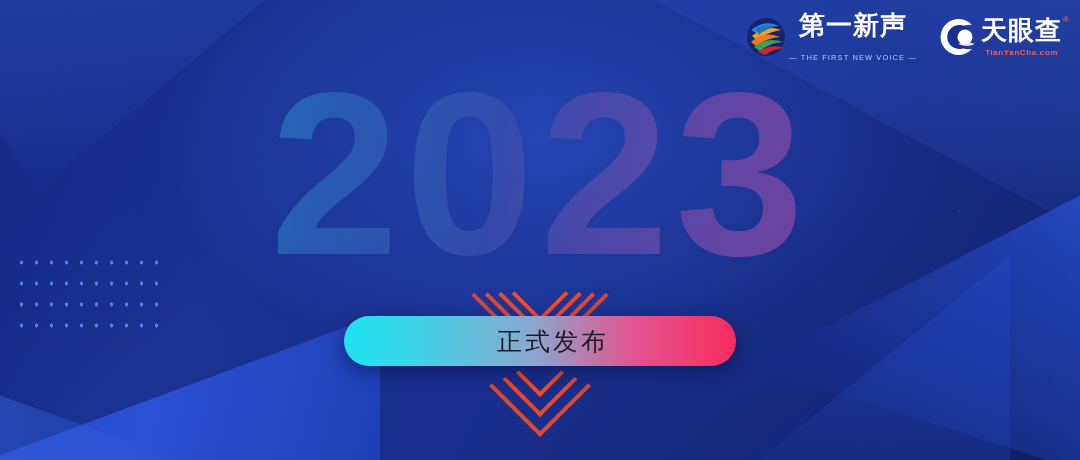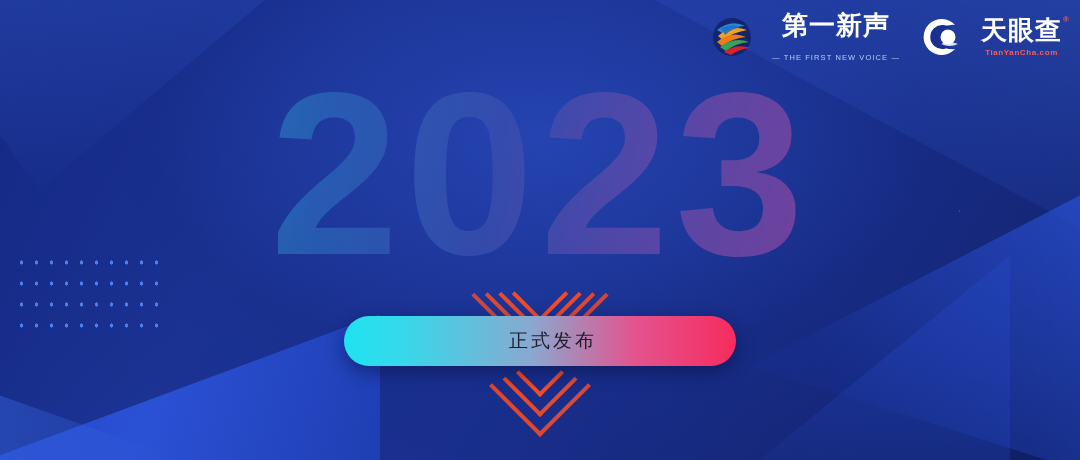--- a/index.html
+++ b/index.html
@@ -123,34 +123,34 @@
     left:50%; top:316px;
     transform:translateX(-50%);
     width:392px; height:50px;
     border-radius:25px;
     background:linear-gradient(90deg, #1fe3f0 0%, #38d7ea 16%, #8aa8cf 48%, #e3548f 74%, #f72b5e 100%);
     display:flex; align-items:center; justify-content:center;
     box-shadow:0 6px 18px rgba(5,12,50,0.45);
   }
   .pill-label {
     color:#1c1c2a;
-    font-size:19px;
+    font-size:25px;
     font-weight:500;
     letter-spacing:3px;
     font-family:"Liberation Sans", sans-serif;
     margin-left:26px;
   }
 
   
   .logobar {
     position:absolute;
     top:12px; right:18px;
     display:flex; align-items:center; gap:22px;
   }
-  .logo-unit { display:flex; align-items:center; gap:19px; }
+  .logo-unit { display:flex; align-items:center; gap:2px; }
   .logo-mark { flex:none; display:block; }
   .logo-text-wrap { display:flex; flex-direction:column; align-items:center; }
   .logo-cn {
     color:#ffffff;
     font-size:26px;
     font-weight:700;
     letter-spacing:1px;
     line-height:1.05;
     font-family:"Liberation Sans", sans-serif;
     white-space:nowrap;

